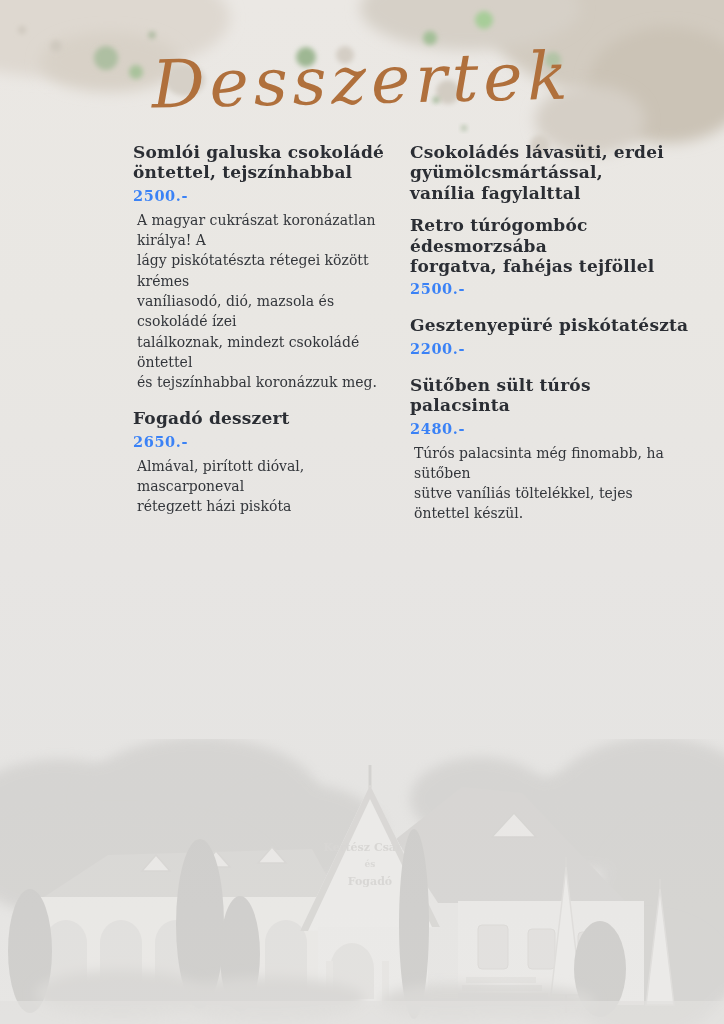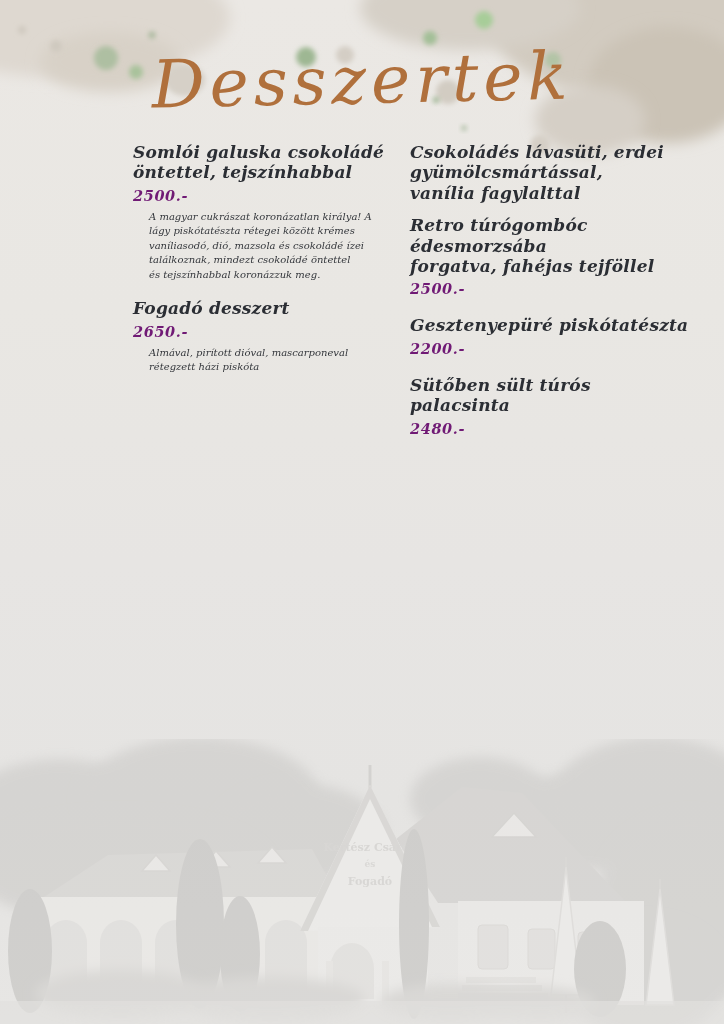--- a/index.html
+++ b/index.html
@@ -9,34 +9,34 @@
     font-family:"DejaVu Serif","Liberation Serif",serif;
   }
   .layer{position:absolute;left:0;}
   #watercolor{top:0;width:724px;height:170px;}
   #photo{bottom:0;width:724px;height:285px;opacity:.38;}
   .page-title{
     position:absolute;top:42px;left:0;width:724px;text-align:center;
     font-style:italic;font-weight:400;font-size:66px;letter-spacing:5px;
     color:#b0703c;transform:rotate(-1.2deg);
   }
-  .menu-col{position:absolute;top:142px;font-style:italic;}
+  .menu-col{position:absolute;top:142px;}
   .col-left{left:133px;width:252px;}
   .col-right{left:410px;width:280px;}
   .menu-item{margin:0;}
   .item-name{
     margin:0;font-size:17px;line-height:1.2;font-weight:700;
     color:#2b2e34;letter-spacing:.2px;white-space:pre-line;
   }
   .item-price{
     margin-top:4px;font-size:14.5px;font-weight:700;
-    color:#701a75;letter-spacing:.6px;
+    color:#3b82f6;letter-spacing:.6px;
   }
   .item-desc{
-    margin:6px 0 0 16px;font-size:10px;line-height:1.45;
+    margin:6px 0 0 4px;font-size:14px;line-height:1.45;
     color:#33363b;white-space:pre-line;
   }
   .mt-a{margin-top:16px;} 
   .mt-b{margin-top:10px;}
   .mt-c{margin-top:12px;} 
   .mt-d{margin-top:18px;}
 </style>
 </head>
 <body>
 
@@ -189,14 +189,17 @@
 forgatva, fahéjas tejföllel</h3>
     <div class="item-price">2500.-</div>
   </div>
   <div class="menu-item mt-d">
     <h3 class="item-name">Gesztenyepüré piskótatészta</h3>
     <div class="item-price">2200.-</div>
   </div>
   <div class="menu-item mt-d">
     <h3 class="item-name">Sütőben sült túrós palacsinta</h3>
     <div class="item-price">2480.-</div>
+    <p class="item-desc">Túrós palacsinta még finomabb, ha sütőben
+sütve vaníliás töltelékkel, tejes
+öntettel készül.</p>
   </div>
 </div>
 
 </body></html>

